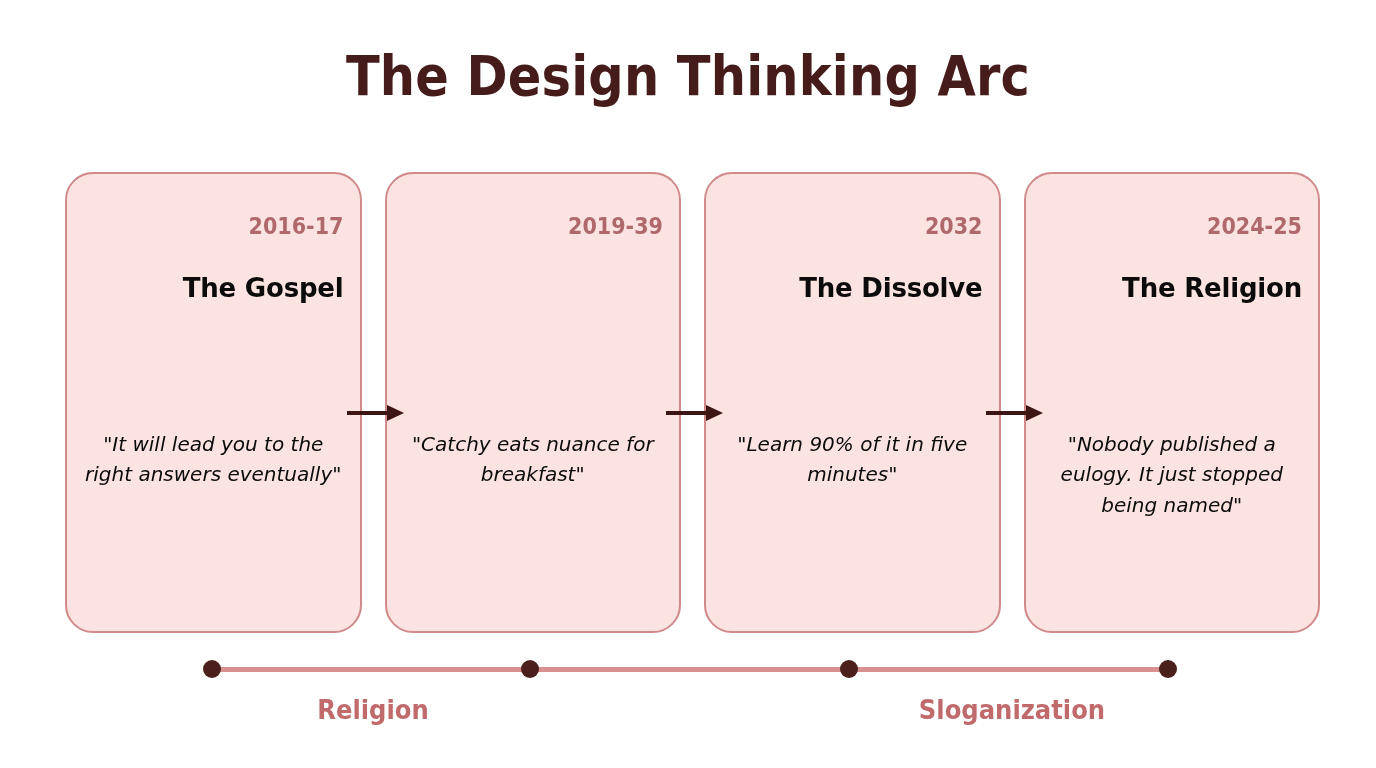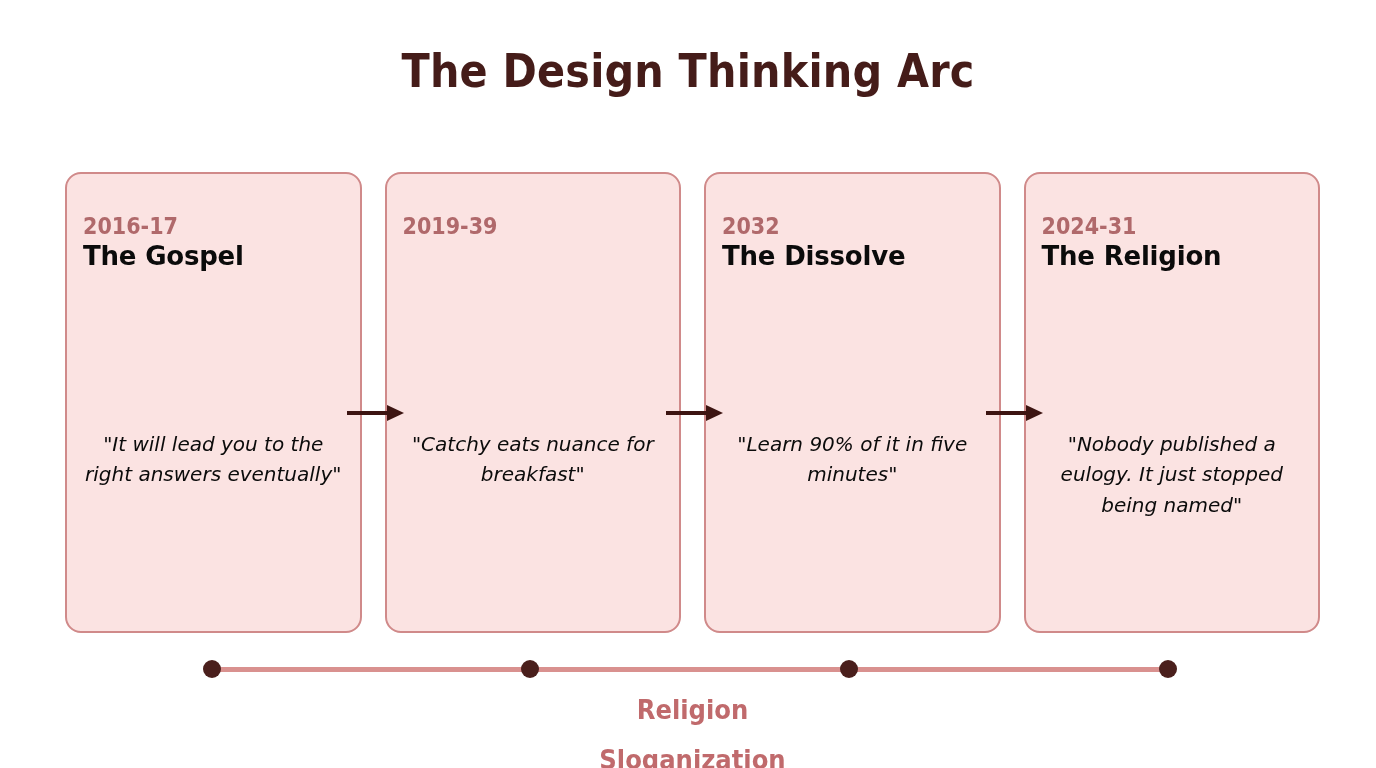--- a/index.html
+++ b/index.html
@@ -24,21 +24,21 @@
   }
 
   
   #page-title {
     position: absolute;
     left: 0;
     top: 44px;
     width: 1376px;
     text-align: center;
     font-family: "DejaVu Sans Condensed", "Liberation Sans Narrow", "DejaVu Sans", sans-serif;
-    font-size: 46px;
+    font-size: 55px;
     font-weight: 700;
     letter-spacing: 0.2px;
     color: #451c19;
     white-space: nowrap;
   }
 
   
   #cards {
     position: absolute;
     left: 65px;
@@ -48,39 +48,40 @@
     display: flex;
     flex-direction: row;
     gap: 23px;
   }
 
   .card {
     flex: 1 1 0;
     box-sizing: border-box;
     background: #fbe3e2;
     border: 2.5px solid #d08a8a;
-    border-radius: 16px;
+    border-radius: 28px;
     position: relative;
     padding: 40px 16px 0 16px;
     display: flex;
     flex-direction: column;
-    align-items: flex-start;
+    align-items: flex-end;
   }
 
   .card-era {
     font-family: "DejaVu Sans Condensed", "Liberation Sans Narrow", "DejaVu Sans", sans-serif;
     font-size: 23px;
     font-weight: 700;
     color: #b0696b;
     text-align: center;
     line-height: 1.1;
     margin: 0;
   }
 
   .card-title {
+    margin-top: 32px;
     font-family: "DejaVu Sans", "Liberation Sans", sans-serif;
     font-size: 26px;
     font-weight: 700;
     color: #0b0b0b;
     text-align: center;
     line-height: 1.32;
     letter-spacing: -0.2px;
   }
 
   .card-quote {
@@ -134,21 +135,21 @@
     background: #4a1f1c;
   }
 
   #timeline-labels {
     position: absolute;
     left: 65px;
     top: 696px;
     width: 1255px;
     height: 44px;
     display: flex;
-    flex-direction: column;
+    flex-direction: row;
     gap: 23px;
   }
   .tl-label {
     flex: 1 1 0;
     text-align: center;
     font-family: "DejaVu Sans Condensed", "Liberation Sans Narrow", "DejaVu Sans", sans-serif;
     font-size: 27px;
     font-weight: 700;
     color: #c06a6c;
     line-height: 1;
@@ -175,21 +176,21 @@
       <div class="card-quote">"Catchy eats nuance for breakfast"</div>
     </div>
 
     <div class="card">
       <div class="card-era">2032</div>
       <div class="card-title">The Dissolve</div>
       <div class="card-quote">"Learn 90% of it in five minutes"</div>
     </div>
 
     <div class="card">
-      <div class="card-era">2024-31</div>
+      <div class="card-era">2024-25</div>
       <div class="card-title">The Religion</div>
       <div class="card-quote">"Nobody published a eulogy. It just stopped being named"</div>
     </div>
 
   </div>
 
   <div class="arrow" style="left:347px;">
     <svg width="57" height="22" viewBox="0 0 57 22" aria-hidden="true">
       <path d="M0 9 H40 V3 L57 11 L40 19 V13 H0 Z" fill="#3d1512"></path>
     </svg>

